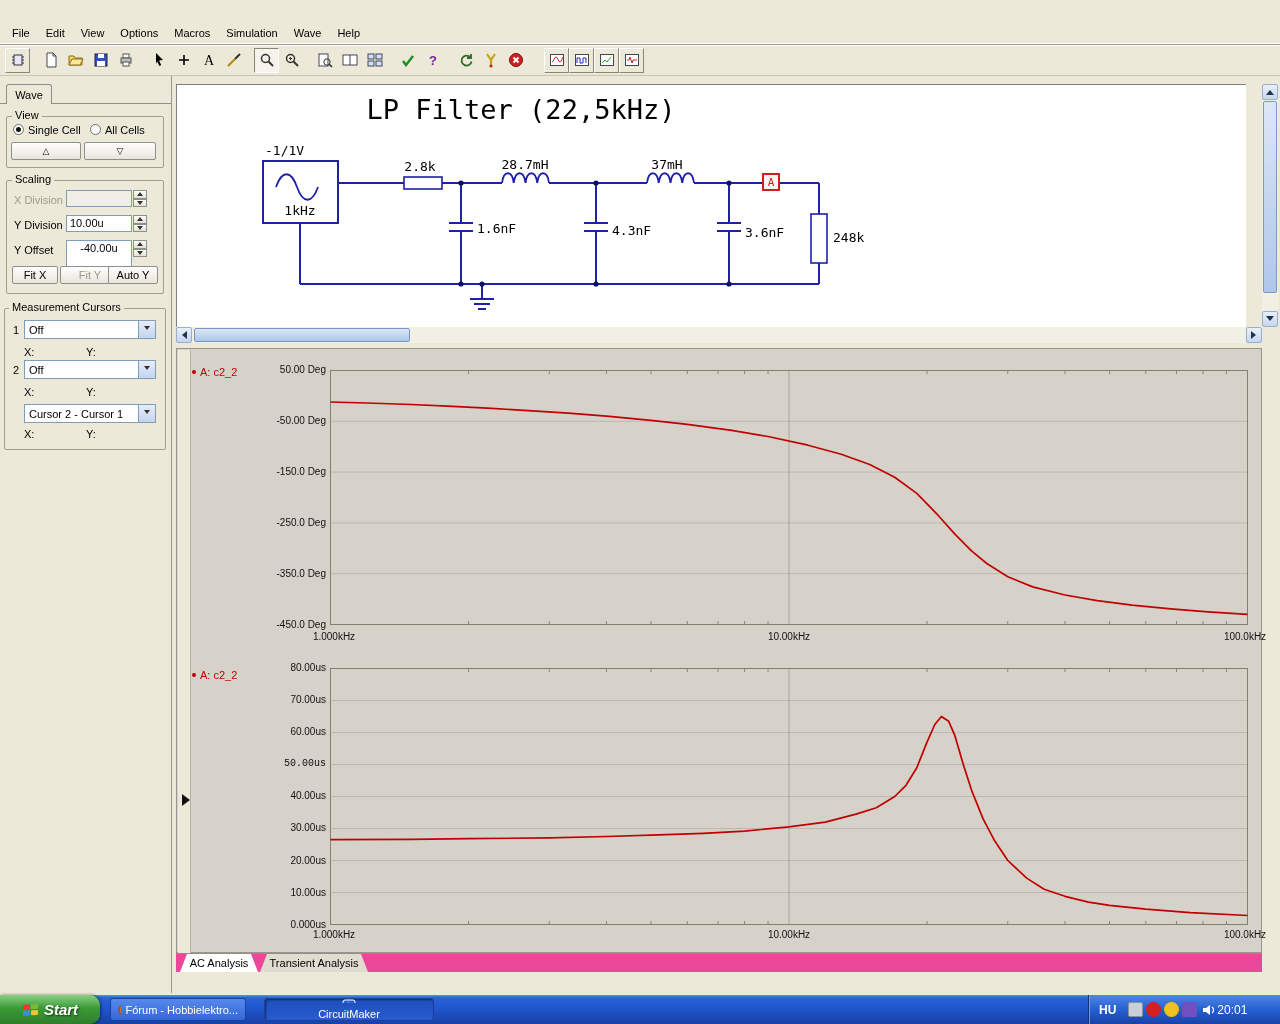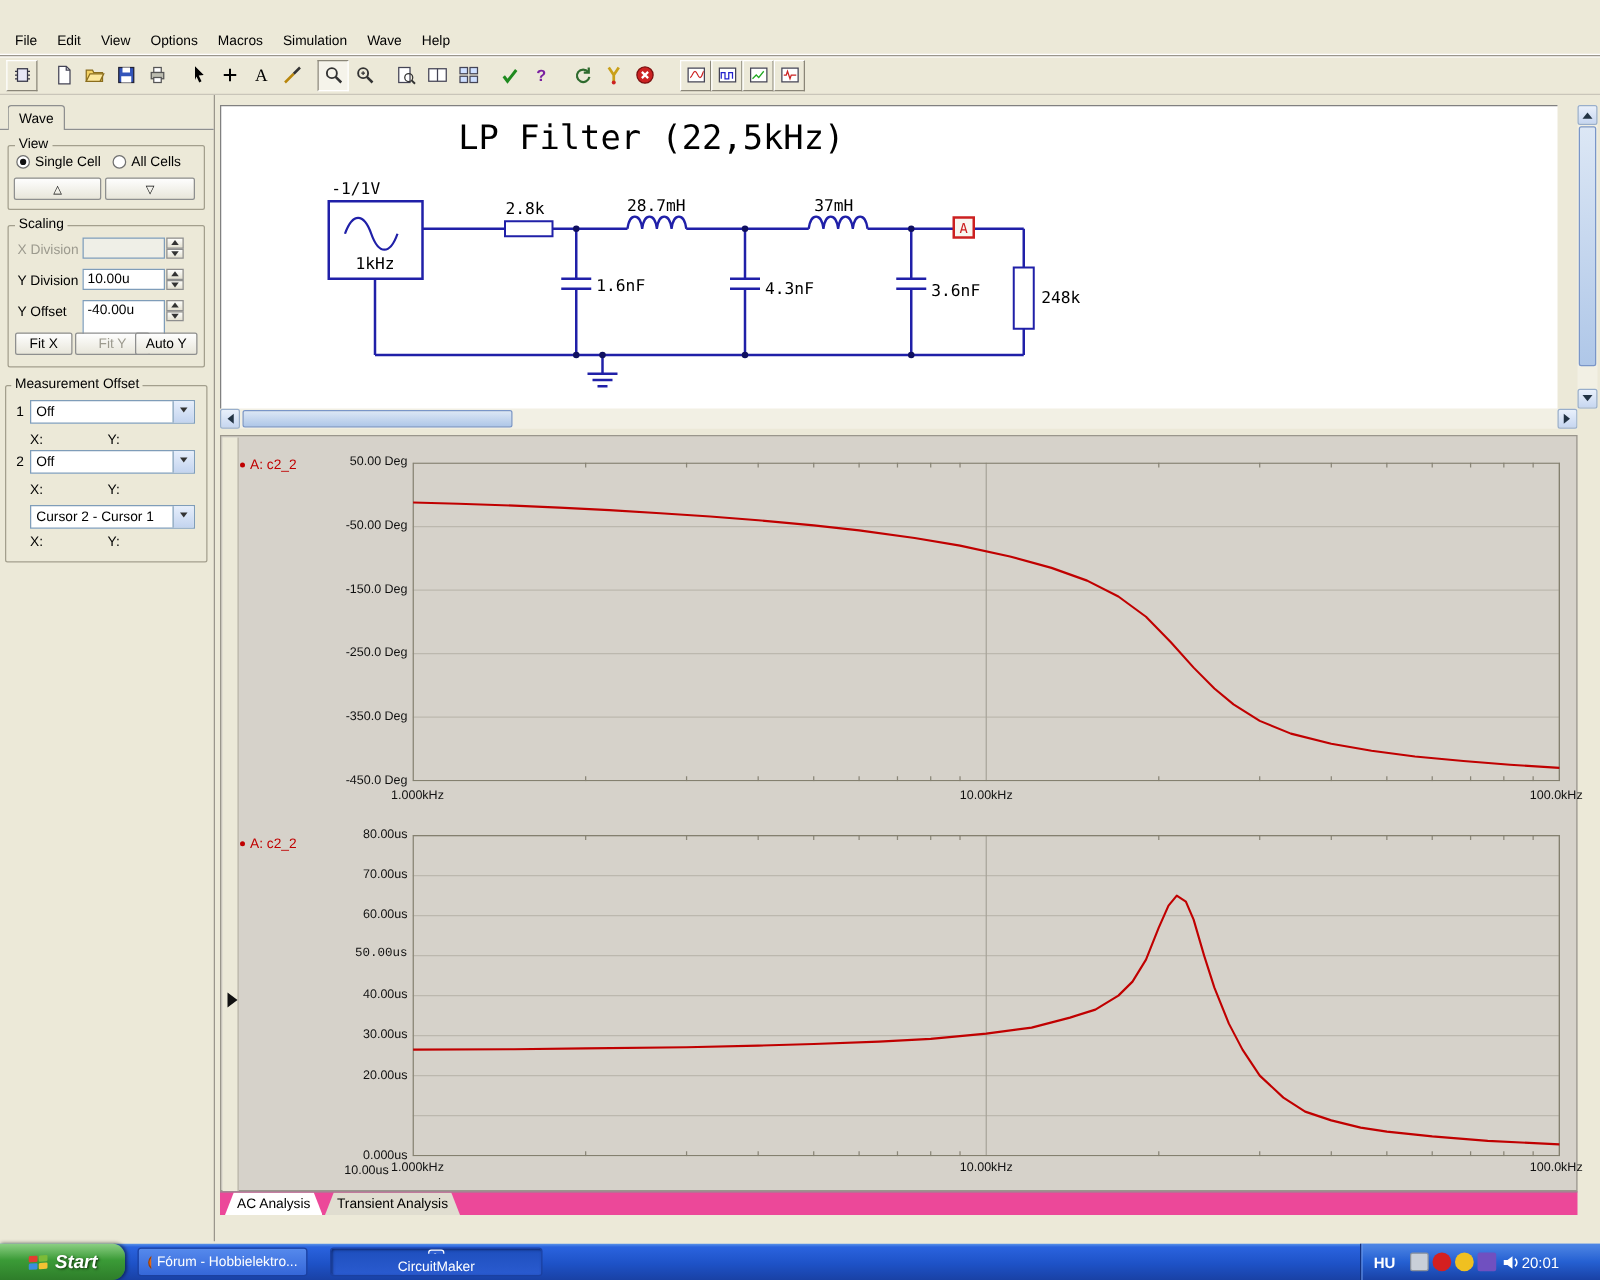--- a/index.html
+++ b/index.html
@@ -312,35 +312,35 @@
     <div class="tinput" style="left:66px;top:139px;width:66px;height:17px;">10.00u</div>
     <div class="spin" style="left:133px;top:139px;">
       <span class="spin-btn">
           <span class="tri-up"></span>
         </span>
       <span class="spin-btn">
           <span class="tri-down"></span>
         </span>
     </div>
     <span class="lbl" style="left:14px;top:168px;">Y Offset</span>
-    <div class="tinput" style="left:66px;top:164px;width:66px;height:34px;">-40.00u</div>
+    <div class="tinput" style="left:66px;top:164px;width:66px;height:34px;text-align:center;">-40.00u</div>
     <div class="spin" style="left:133px;top:164px;">
       <span class="spin-btn">
           <span class="tri-up"></span>
         </span>
       <span class="spin-btn">
           <span class="tri-down"></span>
         </span>
     </div>
     <div class="xpbtn" style="left:12px;top:190px;width:46px;height:18px;">Fit X</div>
     <div class="xpbtn disabled" style="left:60px;top:190px;width:60px;height:18px;">Fit Y</div>
     <div class="xpbtn" style="left:108px;top:190px;width:50px;height:18px;">Auto Y</div>
 
     <div class="group" style="left:4px;top:232px;width:162px;height:142px;"></div>
-    <span class="legend" style="left:9px;top:225px;">Measurement Offset</span>
+    <span class="legend" style="left:9px;top:225px;">Measurement Cursors</span>
     <span class="lbl" style="left:13px;top:248px;">1</span>
     <div class="combo" style="left:24px;top:244px;width:132px;height:19px;">
       <span class="val">Off</span>
       <span class="combo-btn">
           <span class="tri-down" style="margin:0;"></span>
         </span>
     </div>
     <span class="lbl" style="left:24px;top:270px;">X:</span>
     <span class="lbl" style="left:86px;top:270px;">Y:</span>
     <span class="lbl" style="left:13px;top:288px;">2</span>
@@ -522,21 +522,21 @@
     <span class="series-dot"></span>
     <span>A: c2_2</span>
   </div>
   <div class="ytick" style="left:242px;top:662px;">80.00us</div>
   <div class="ytick" style="left:242px;top:694px;">70.00us</div>
   <div class="ytick" style="left:242px;top:726px;">60.00us</div>
   <div class="ytick" style="left:242px;top:758px;font-family:Liberation Mono, monospace;">50.00us</div>
   <div class="ytick" style="left:242px;top:790px;">40.00us</div>
   <div class="ytick" style="left:242px;top:822px;">30.00us</div>
   <div class="ytick" style="left:242px;top:855px;">20.00us</div>
-  <div class="ytick" style="left:227px;top:887px;margin-top:44px;">10.00us</div>
+  <div class="ytick" style="left:242px;top:887px;">10.00us</div>
   <div class="ytick" style="left:242px;top:919px;">0.000us</div>
   <svg class="plot-svg" style="left:330px;top:668px;" width="918" height="257">
       <line x1="0" x2="918" y1="0.5" y2="0.5" stroke="#bcb8ae" stroke-width="1"></line>
       <line x1="0" x2="918" y1="32.5" y2="32.5" stroke="#bcb8ae" stroke-width="1"></line>
       <line x1="0" x2="918" y1="64.5" y2="64.5" stroke="#bcb8ae" stroke-width="1"></line>
       <line x1="0" x2="918" y1="96.5" y2="96.5" stroke="#bcb8ae" stroke-width="1"></line>
       <line x1="0" x2="918" y1="128.5" y2="128.5" stroke="#bcb8ae" stroke-width="1"></line>
       <line x1="0" x2="918" y1="160.5" y2="160.5" stroke="#bcb8ae" stroke-width="1"></line>
       <line x1="0" x2="918" y1="192.5" y2="192.5" stroke="#bcb8ae" stroke-width="1"></line>
       <line x1="0" x2="918" y1="224.5" y2="224.5" stroke="#bcb8ae" stroke-width="1"></line>

